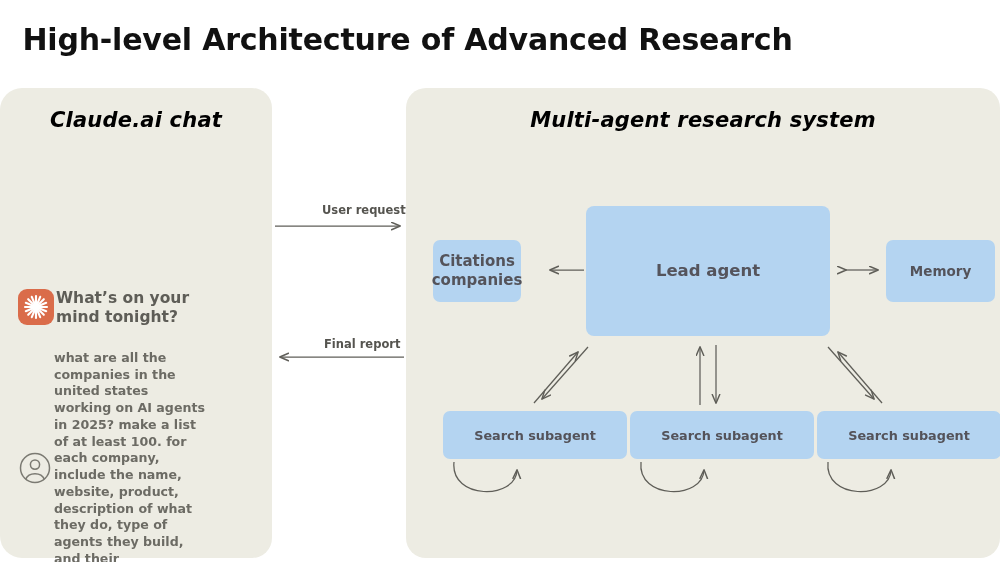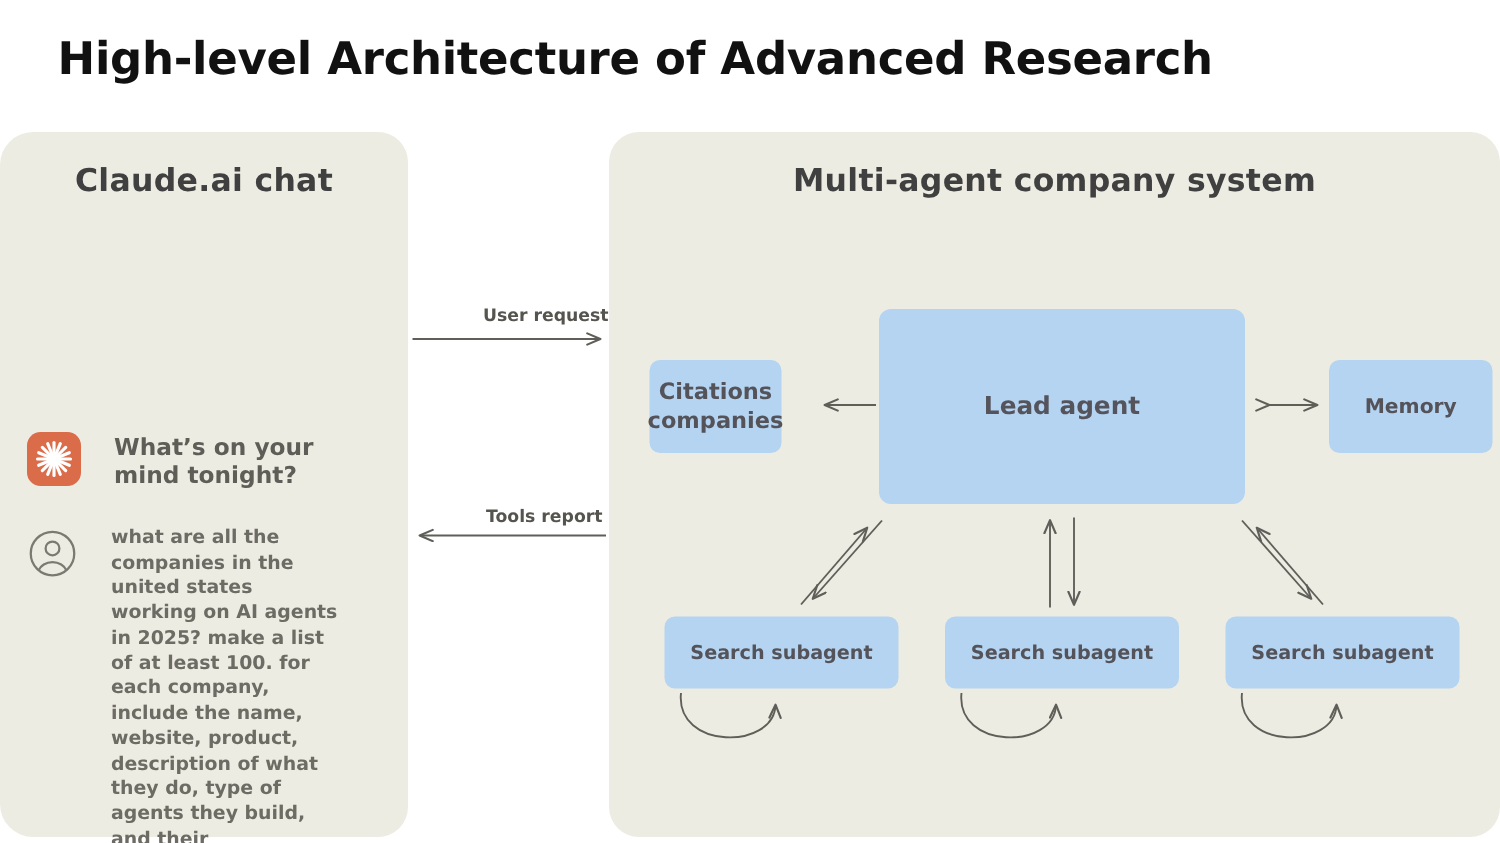--- a/index.html
+++ b/index.html
@@ -12,21 +12,21 @@
     height: 562px;
     position: relative;
     overflow: hidden;
     font-family: "DejaVu Sans", "Liberation Sans", sans-serif;
   }
 
   
   #page-title {
     position: absolute;
     top: 22px;
-    left: 16px;
+    left: 0;
     width: 815px;
     text-align: center;
     font-size: 30px;
     font-weight: 700;
     color: #111111;
     letter-spacing: -0.2px;
     white-space: nowrap;
   }
 
   
@@ -50,31 +50,32 @@
     height: 470px;
   }
   .panel-title {
     position: absolute;
     top: 20px;
     left: 0;
     width: 100%;
     text-align: center;
     font-size: 21px;
     font-weight: 700;
-    color: #404040;
+    color: #000000;
     letter-spacing: 0.2px;
     white-space: nowrap;
+    font-style: italic;
   }
 
   
   .chat-row {
     position: absolute;
     display: flex;
-    align-items: flex-start;
-    gap: 22px;
+    align-items: center;
+    gap: 2px;
   }
   #assistant-row { left: 18px; top: 200px; width: 240px; }
   #user-row      { left: 18px; top: 262px; width: 240px; }
 
   .claude-logo {
     width: 36px;
     height: 36px;
     border-radius: 9px;
     background: #da6c4a;
     flex: 0 0 36px;
@@ -164,21 +165,21 @@
   #memory-node {
     left: 886px;
     top: 240px;
     width: 109px;
     height: 62px;
     font-size: 13.5px;
     font-weight: 600;
   }
   .search-node {
     top: 411px;
-    width: 156px;
+    width: 184px;
     height: 48px;
     font-size: 12.8px;
     font-weight: 600;
   }
   #search-node-1 { left: 443px; }
   #search-node-2 { left: 630px; }
   #search-node-3 { left: 817px; }
 
   
   #edges {
@@ -230,25 +231,25 @@
         <circle cx="17" cy="17" r="14.5" fill="none" stroke="#7b7a72" stroke-width="1.5"></circle>
         <circle cx="17" cy="13.6" r="4.6" fill="none" stroke="#7b7a72" stroke-width="1.5"></circle>
         <path d="M7.6 28.4 a9.9 8.3 0 0 1 18.8 0" fill="none" stroke="#7b7a72" stroke-width="1.5"></path>
       </svg>
     </div>
     <div class="user-text">what are all the companies in the united states working on AI agents in 2025? make a list of at least 100. for each company, include the name, website, product, description of what they do, type of agents they build, and their vertical/industry.</div>
   </div>
 </div>
 
 <div class="panel" id="system-panel">
-  <div class="panel-title">Multi-agent company system</div>
+  <div class="panel-title">Multi-agent research system</div>
 </div>
 
 <div class="connector-label" id="user-request-label">User request</div>
-<div class="connector-label" id="final-report-label">Tools report</div>
+<div class="connector-label" id="final-report-label">Final report</div>
 
 <svg id="edges" viewBox="0 0 1000 562">
   <defs>
     <marker id="ah" markerWidth="9" markerHeight="9" refX="7.4" refY="3.6" orient="auto" markerUnits="strokeWidth">
       <path d="M0.6,0.6 L7.6,3.6 L0.6,6.6" fill="none" stroke="#5f5e58" stroke-width="1.15" stroke-linecap="round" stroke-linejoin="round"></path>
     </marker>
   </defs>
   <g stroke="#5f5e58" stroke-width="1.25" fill="none">
 
     <line x1="275" y1="226" x2="400" y2="226" marker-end="url(#ah)"></line>

